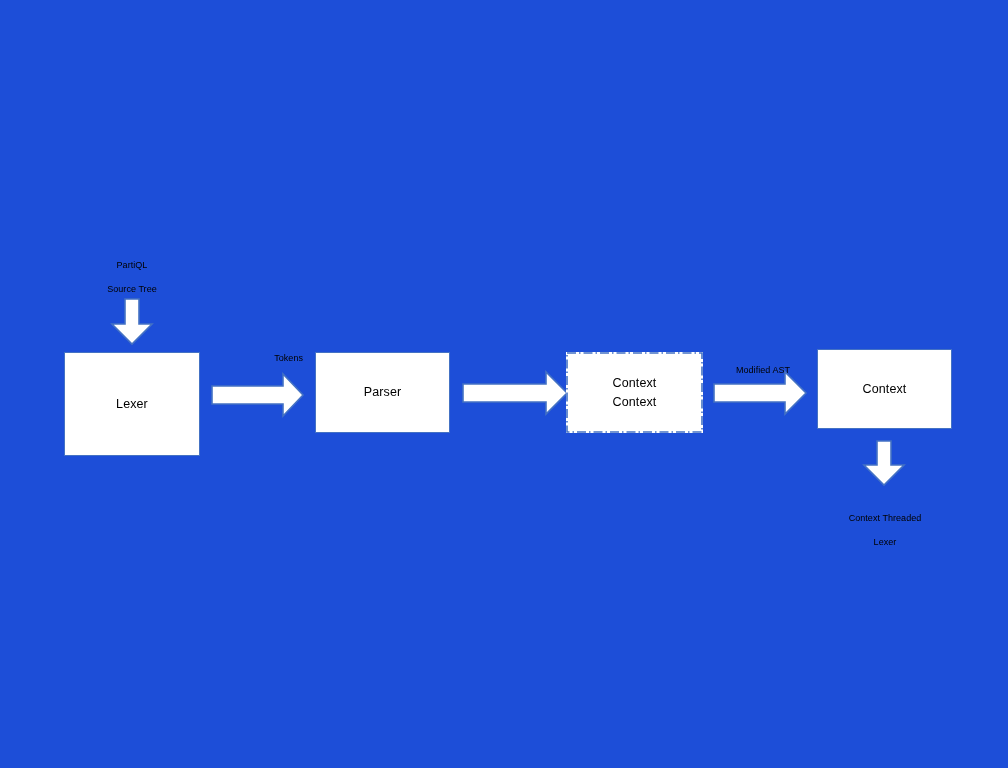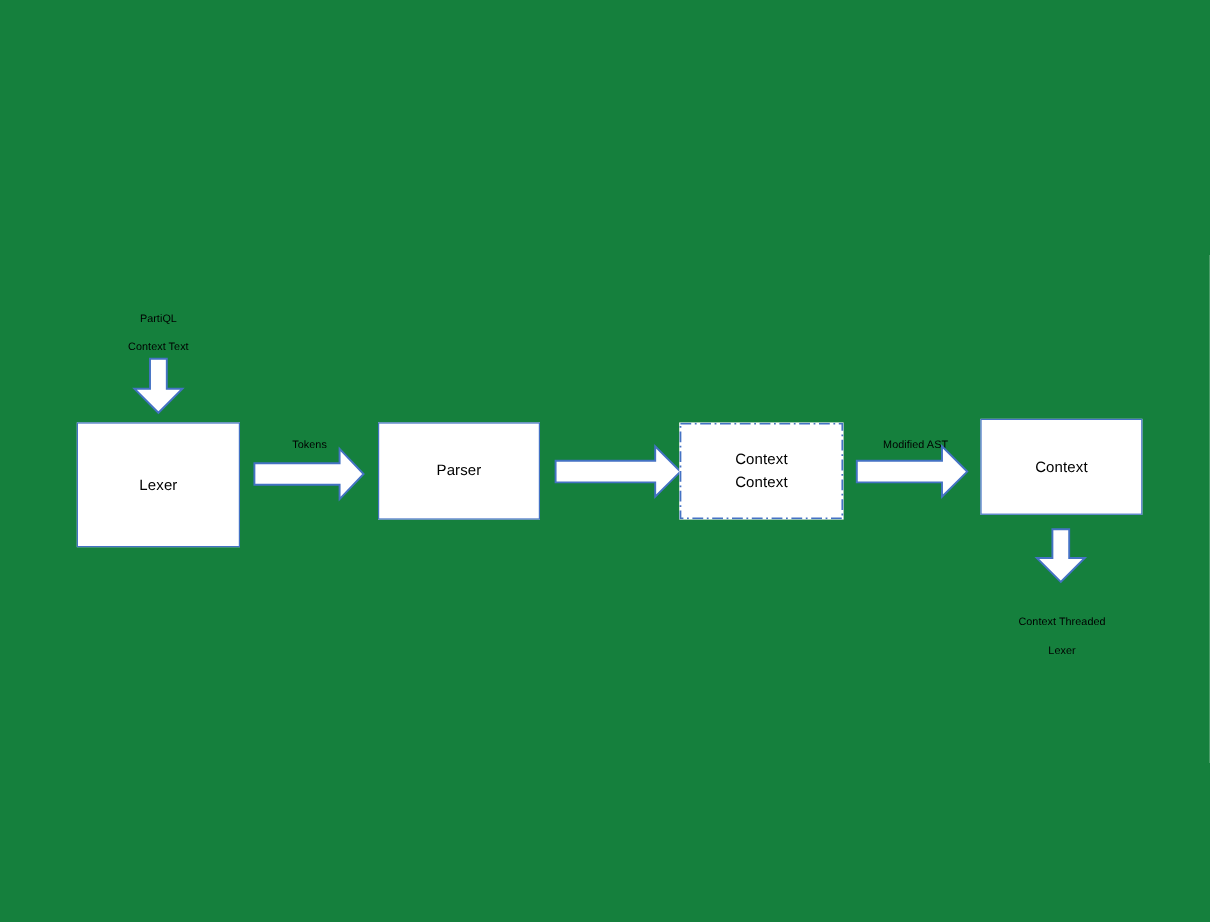--- a/index.html
+++ b/index.html
@@ -10,21 +10,21 @@
     width: 1008px;
     height: 768px;
     background: #ffffff;
     font-family: "Liberation Sans", sans-serif;
     overflow: hidden;
   }
   #canvas {
     position: relative;
     width: 1008px;
     height: 768px;
-    background: #15803d;
+    background: #1d4ed8;
   }
   .node {
     position: absolute;
     box-sizing: border-box;
     border: 1.5px solid #4472c4;
     background: #ffffff;
     display: flex;
     align-items: center;
     justify-content: center;
     text-align: center;
@@ -63,34 +63,34 @@
     overflow: visible;
   }
 </style>
 </head>
 <body>
 
 <div id="canvas">
 
   <div class="edge-label" style="left:82px; top:247px; width:100px;">
     <div>PartiQL</div>
-    <div>Context Text</div>
+    <div>Source Tree</div>
   </div>
 
   <div class="arrow" style="left:110px; top:298px;">
     <svg width="44" height="48" viewBox="0 0 44 48">
       <polygon points="15,1 29,1 29,26 42,26 22,46 2,26 15,26" fill="#ffffff" stroke="#4472c4" stroke-width="1.6" stroke-linejoin="miter"></polygon>
     </svg>
   </div>
 
   <div class="node" style="left:64px; top:352px; width:136px; height:104px;">
     <span class="node-label">Lexer</span>
   </div>
 
-  <div class="edge-label" style="left:213px; top:352px; width:90px;">
+  <div class="edge-label" style="left:213px; top:340px; width:90px;text-align:right;">
     <span>Tokens</span>
   </div>
 
   <div class="arrow" style="left:211px; top:373px;">
     <svg width="94" height="44" viewBox="0 0 94 44">
       <polygon points="1,13 72,13 72,1 92,22 72,43 72,31 1,31" fill="#ffffff" stroke="#4472c4" stroke-width="1.6" stroke-linejoin="miter"></polygon>
     </svg>
   </div>
 
   <div class="node" style="left:315px; top:352px; width:135px; height:81px;">

